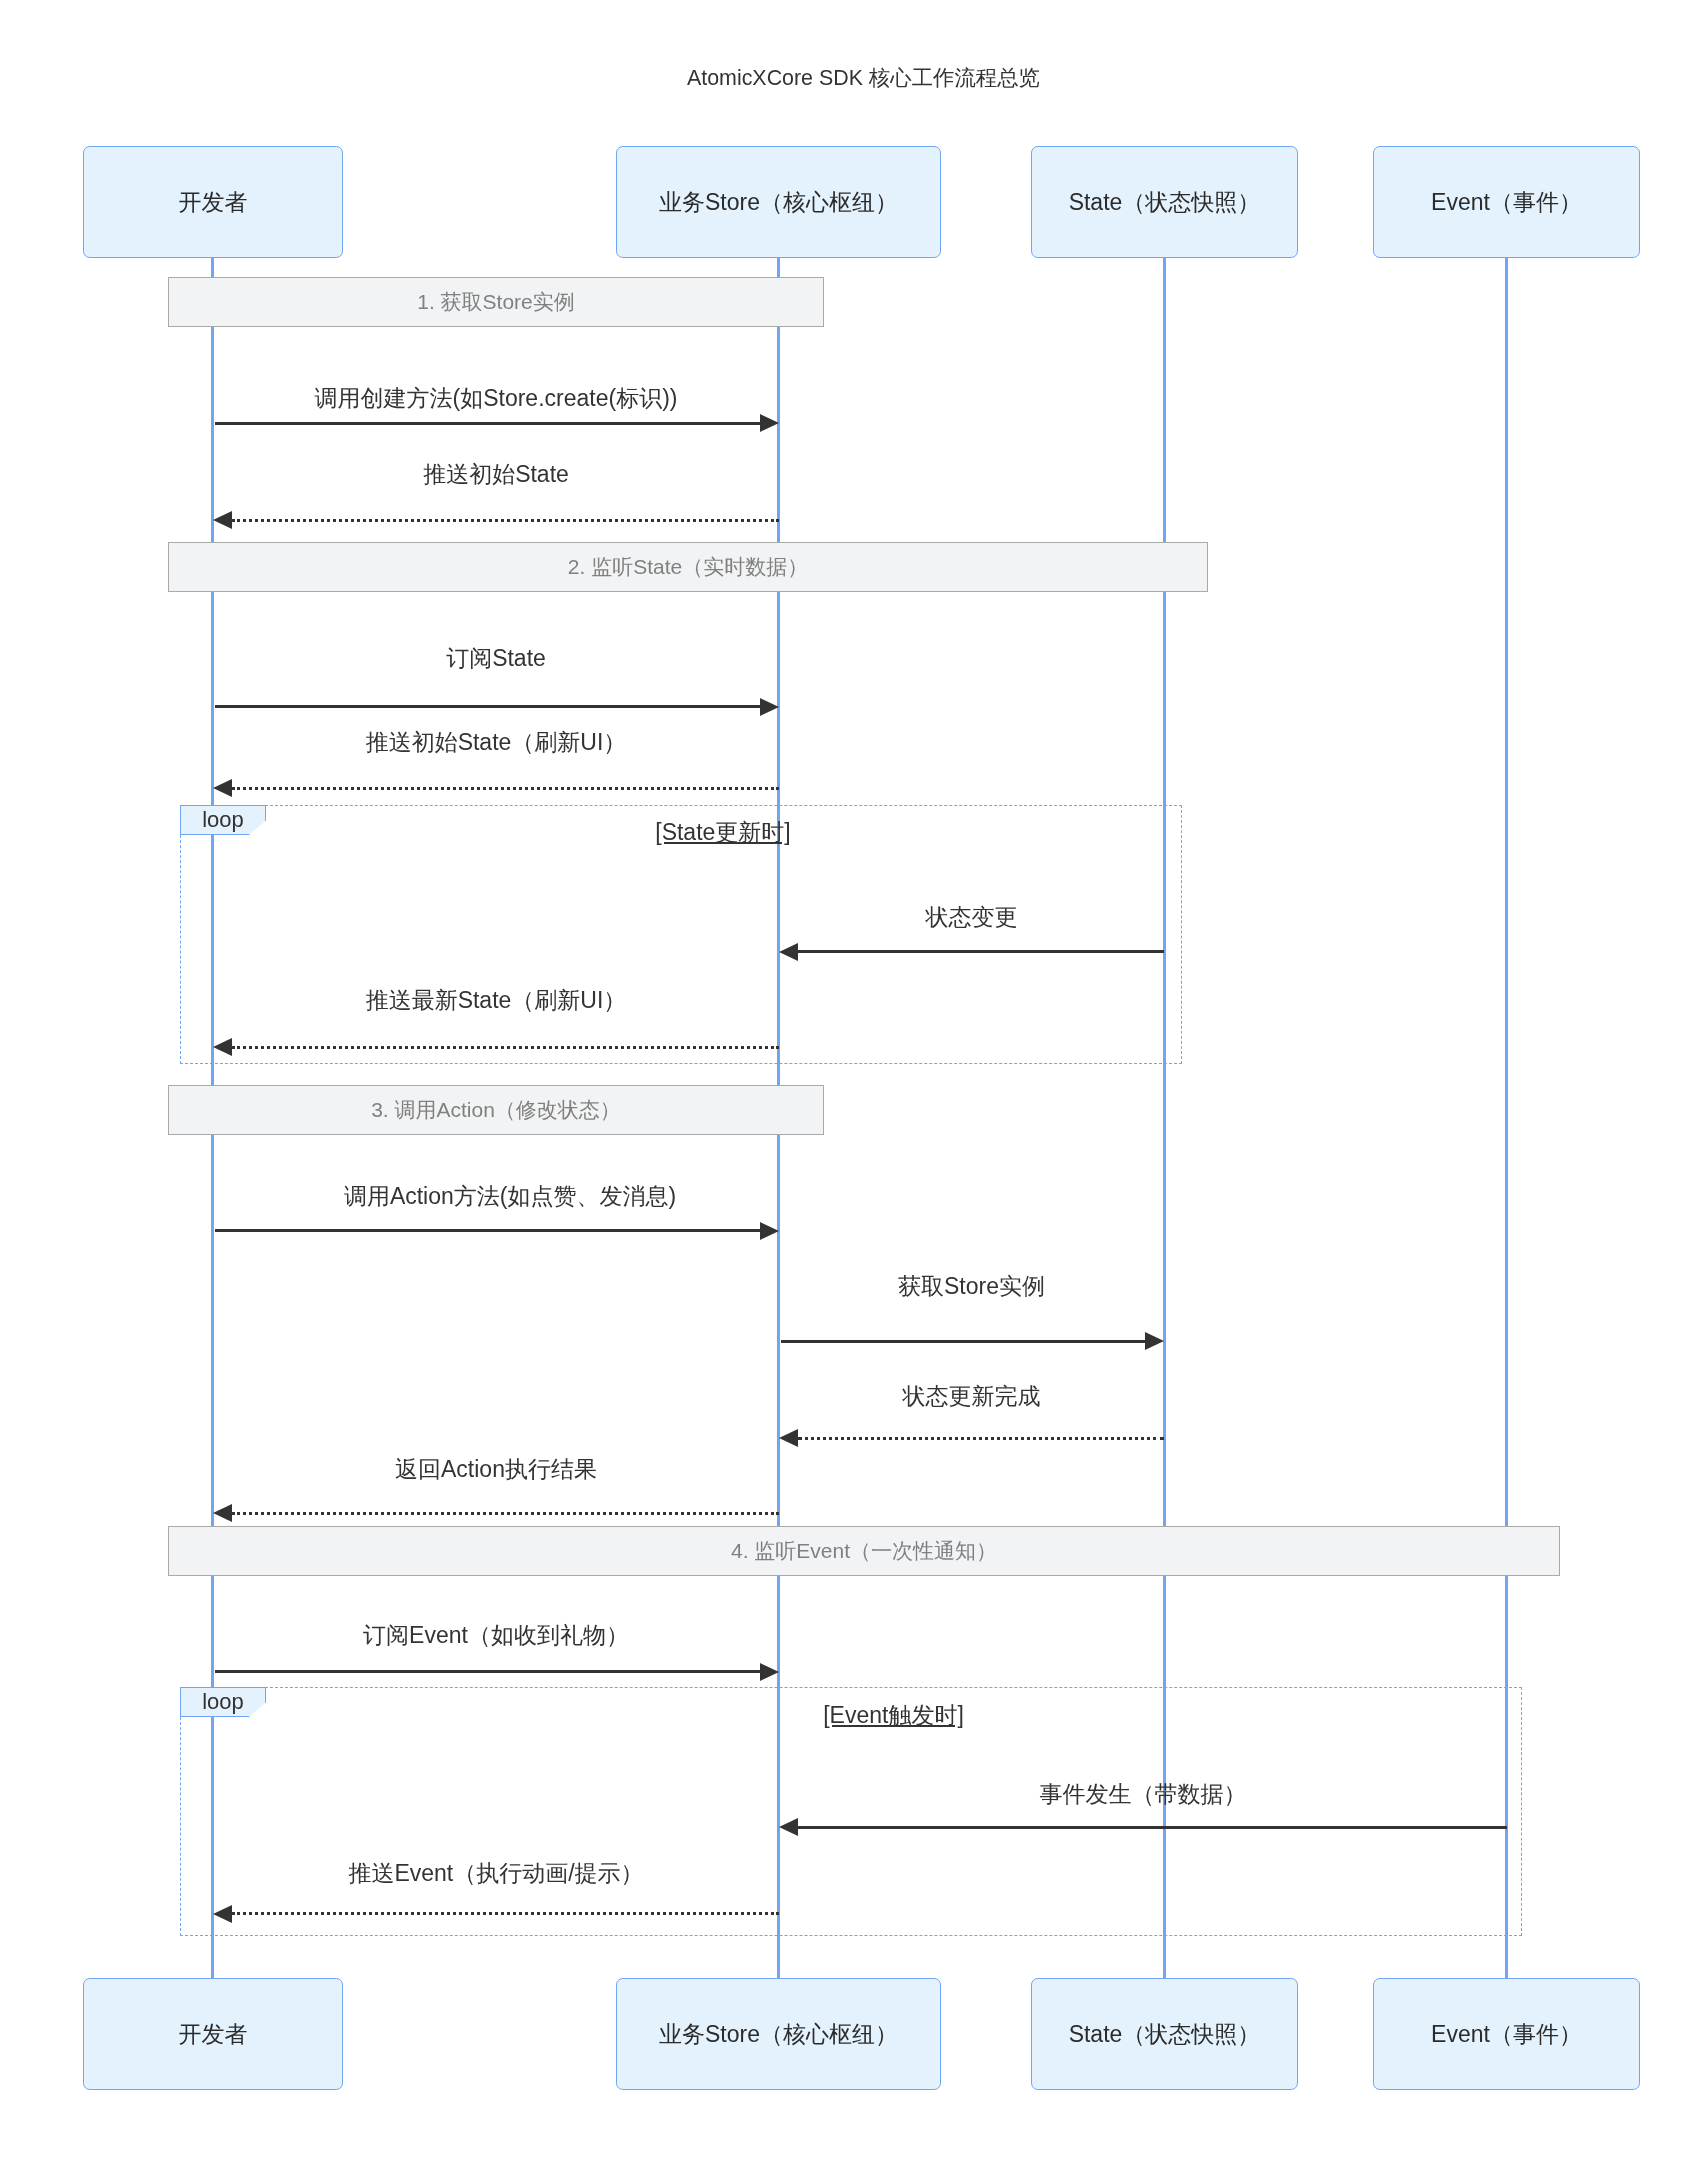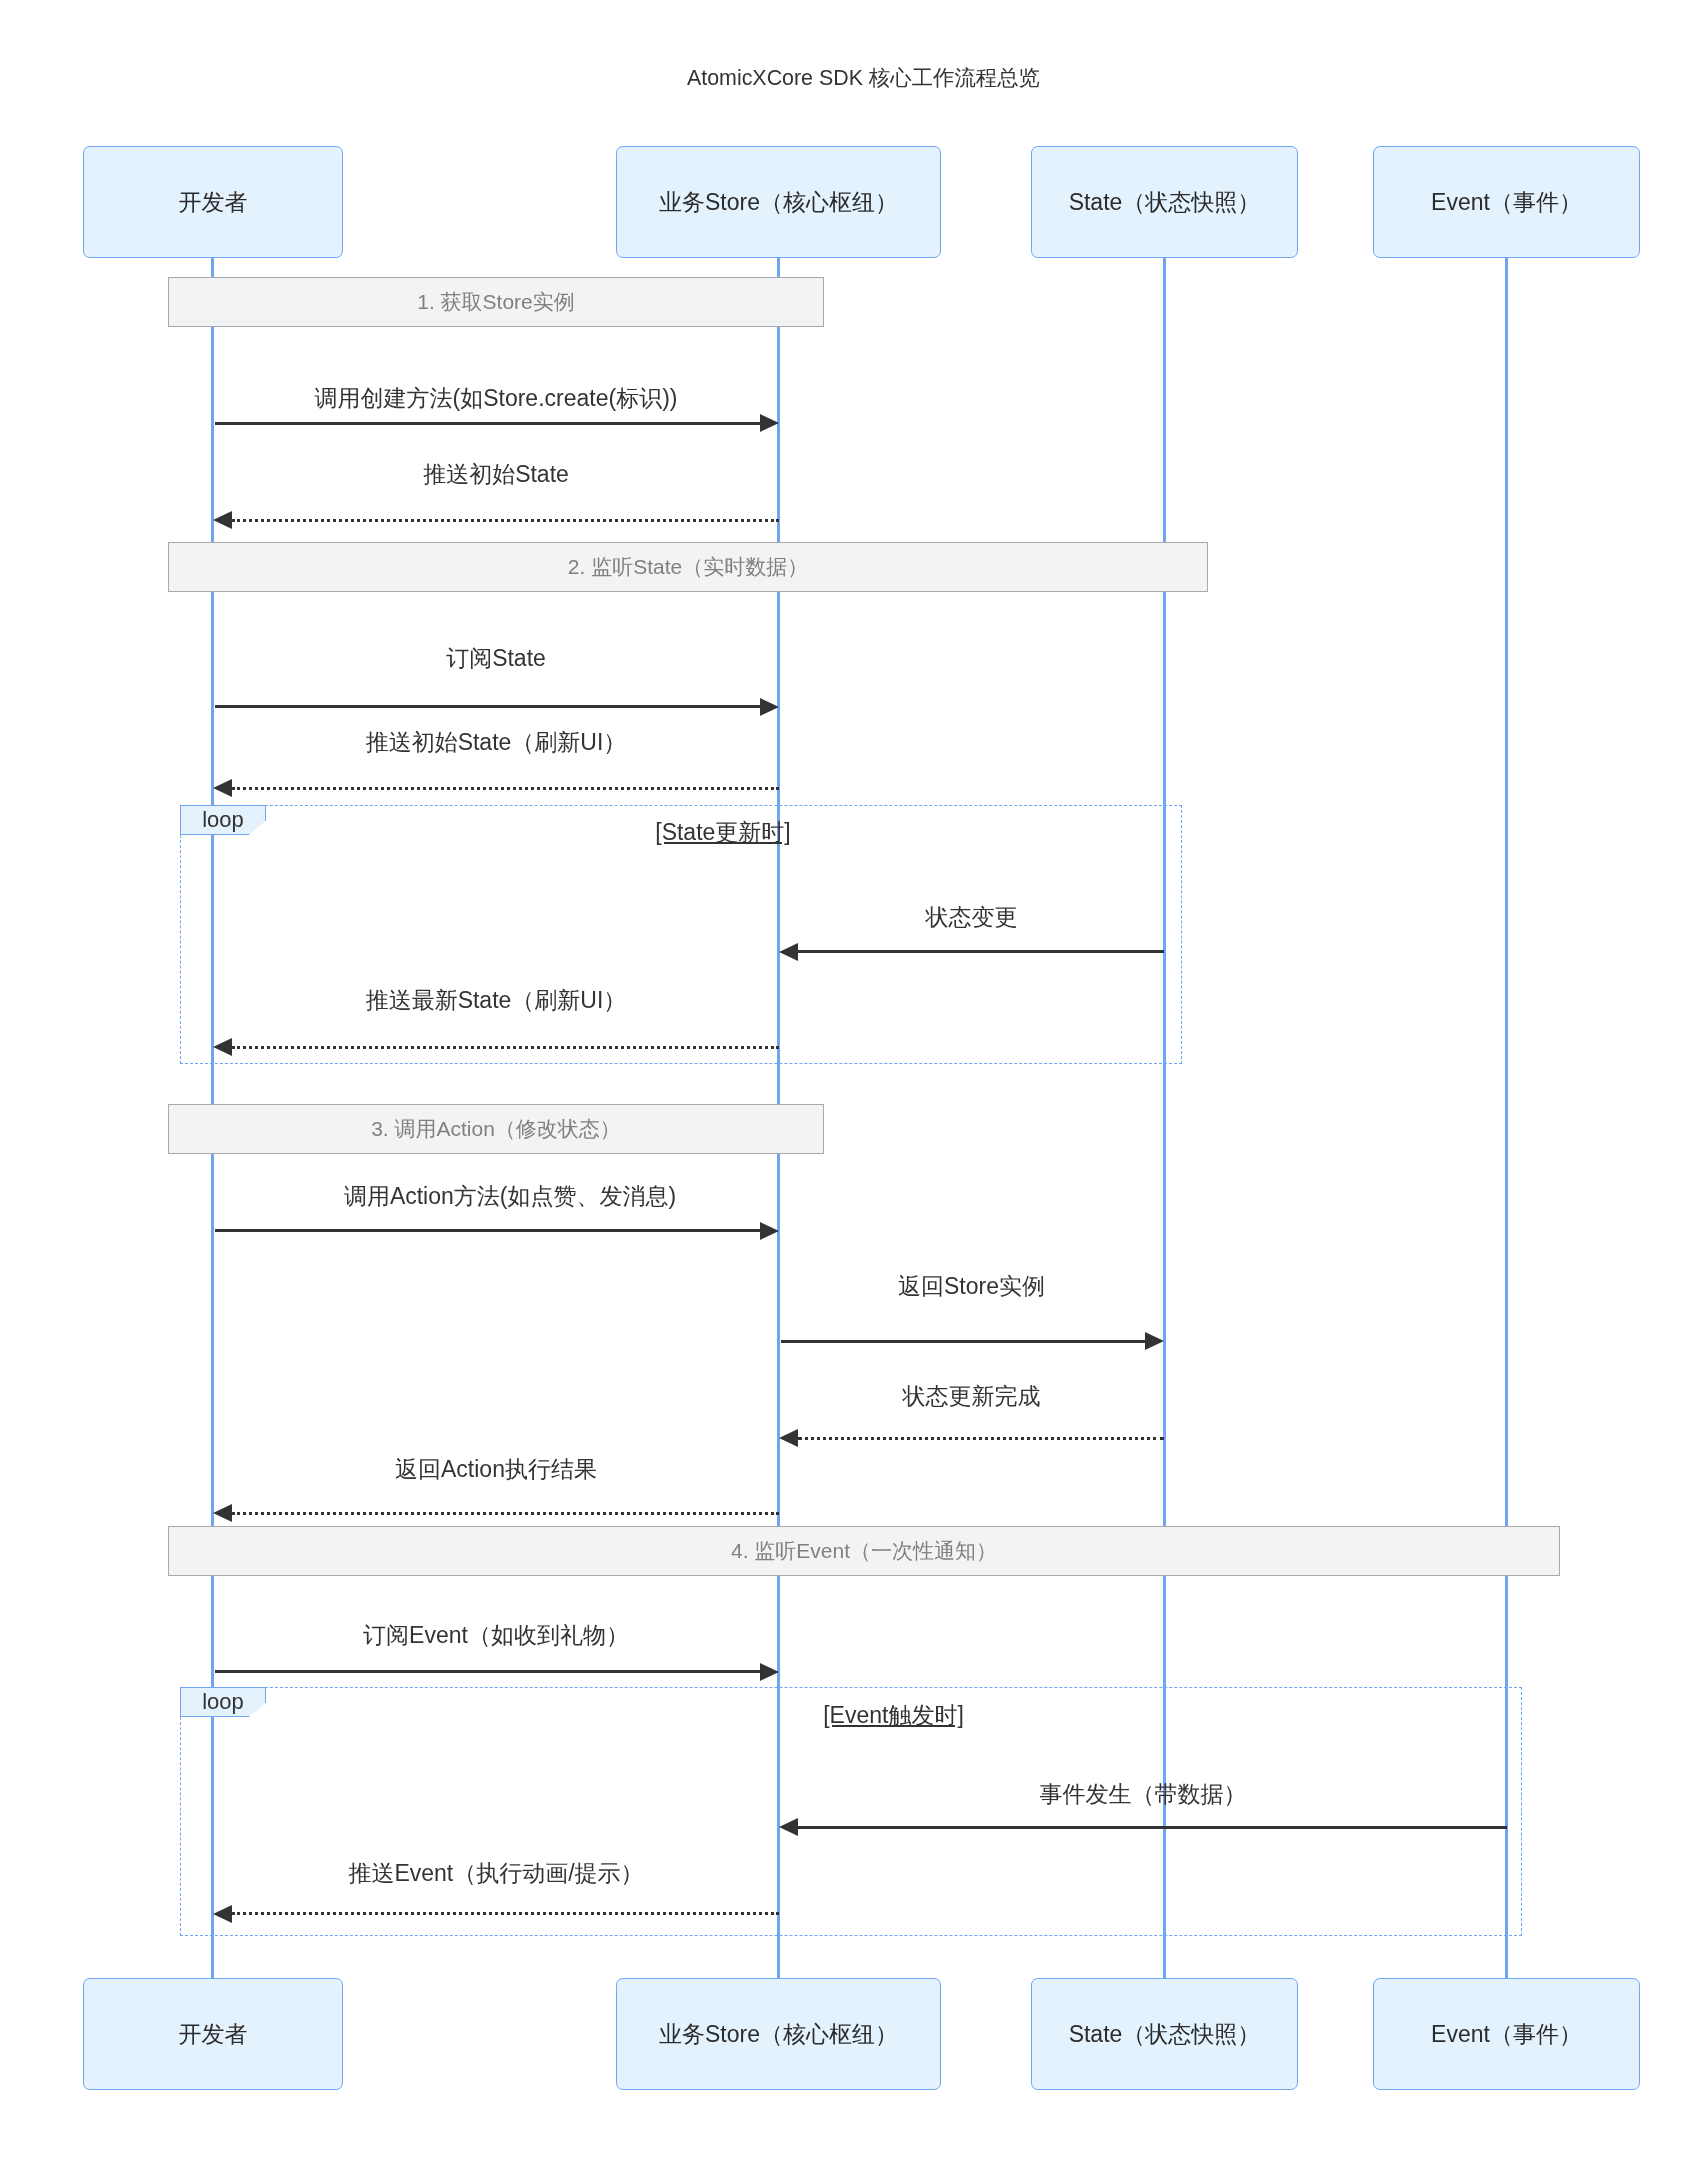--- a/index.html
+++ b/index.html
@@ -96,27 +96,27 @@
   <div class="loop-cond" style="left:265px;top:813px;width:916px;">[State更新时]</div>
 
   <div class="msg-label" style="left:779px;top:898px;width:385px;">状态变更</div>
   <div class="arrow-line" style="left:798px;top:950px;width:366px;"></div>
   <div class="arrow-head left" style="left:779px;top:943px;"></div>
 
   <div class="msg-label" style="left:213px;top:981px;width:566px;">推送最新State（刷新UI）</div>
   <div class="arrow-line dotted" style="left:232px;top:1046px;width:547px;"></div>
   <div class="arrow-head left" style="left:213px;top:1038px;"></div>
 
-  <div class="section-header" style="left:168px;top:1085px;width:656px;margin-top:19px;">3. 调用Action（修改状态）</div>
+  <div class="section-header" style="left:168px;top:1085px;width:656px;">3. 调用Action（修改状态）</div>
 
   <div class="msg-label" style="left:227px;top:1177px;width:566px;">调用Action方法(如点赞、发消息)</div>
   <div class="arrow-line" style="left:215px;top:1229px;width:545px;"></div>
   <div class="arrow-head right" style="left:760px;top:1222px;"></div>
 
-  <div class="msg-label" style="left:779px;top:1267px;width:385px;">返回Store实例</div>
+  <div class="msg-label" style="left:779px;top:1267px;width:385px;">获取Store实例</div>
   <div class="arrow-line" style="left:781px;top:1340px;width:365px;"></div>
   <div class="arrow-head right" style="left:1145px;top:1332px;"></div>
 
   <div class="msg-label" style="left:779px;top:1377px;width:385px;">状态更新完成</div>
   <div class="arrow-line dotted" style="left:798px;top:1437px;width:366px;"></div>
   <div class="arrow-head left" style="left:779px;top:1429px;"></div>
 
   <div class="msg-label" style="left:213px;top:1450px;width:566px;">返回Action执行结果</div>
   <div class="arrow-line dotted" style="left:232px;top:1512px;width:547px;"></div>
   <div class="arrow-head left" style="left:213px;top:1504px;"></div>

